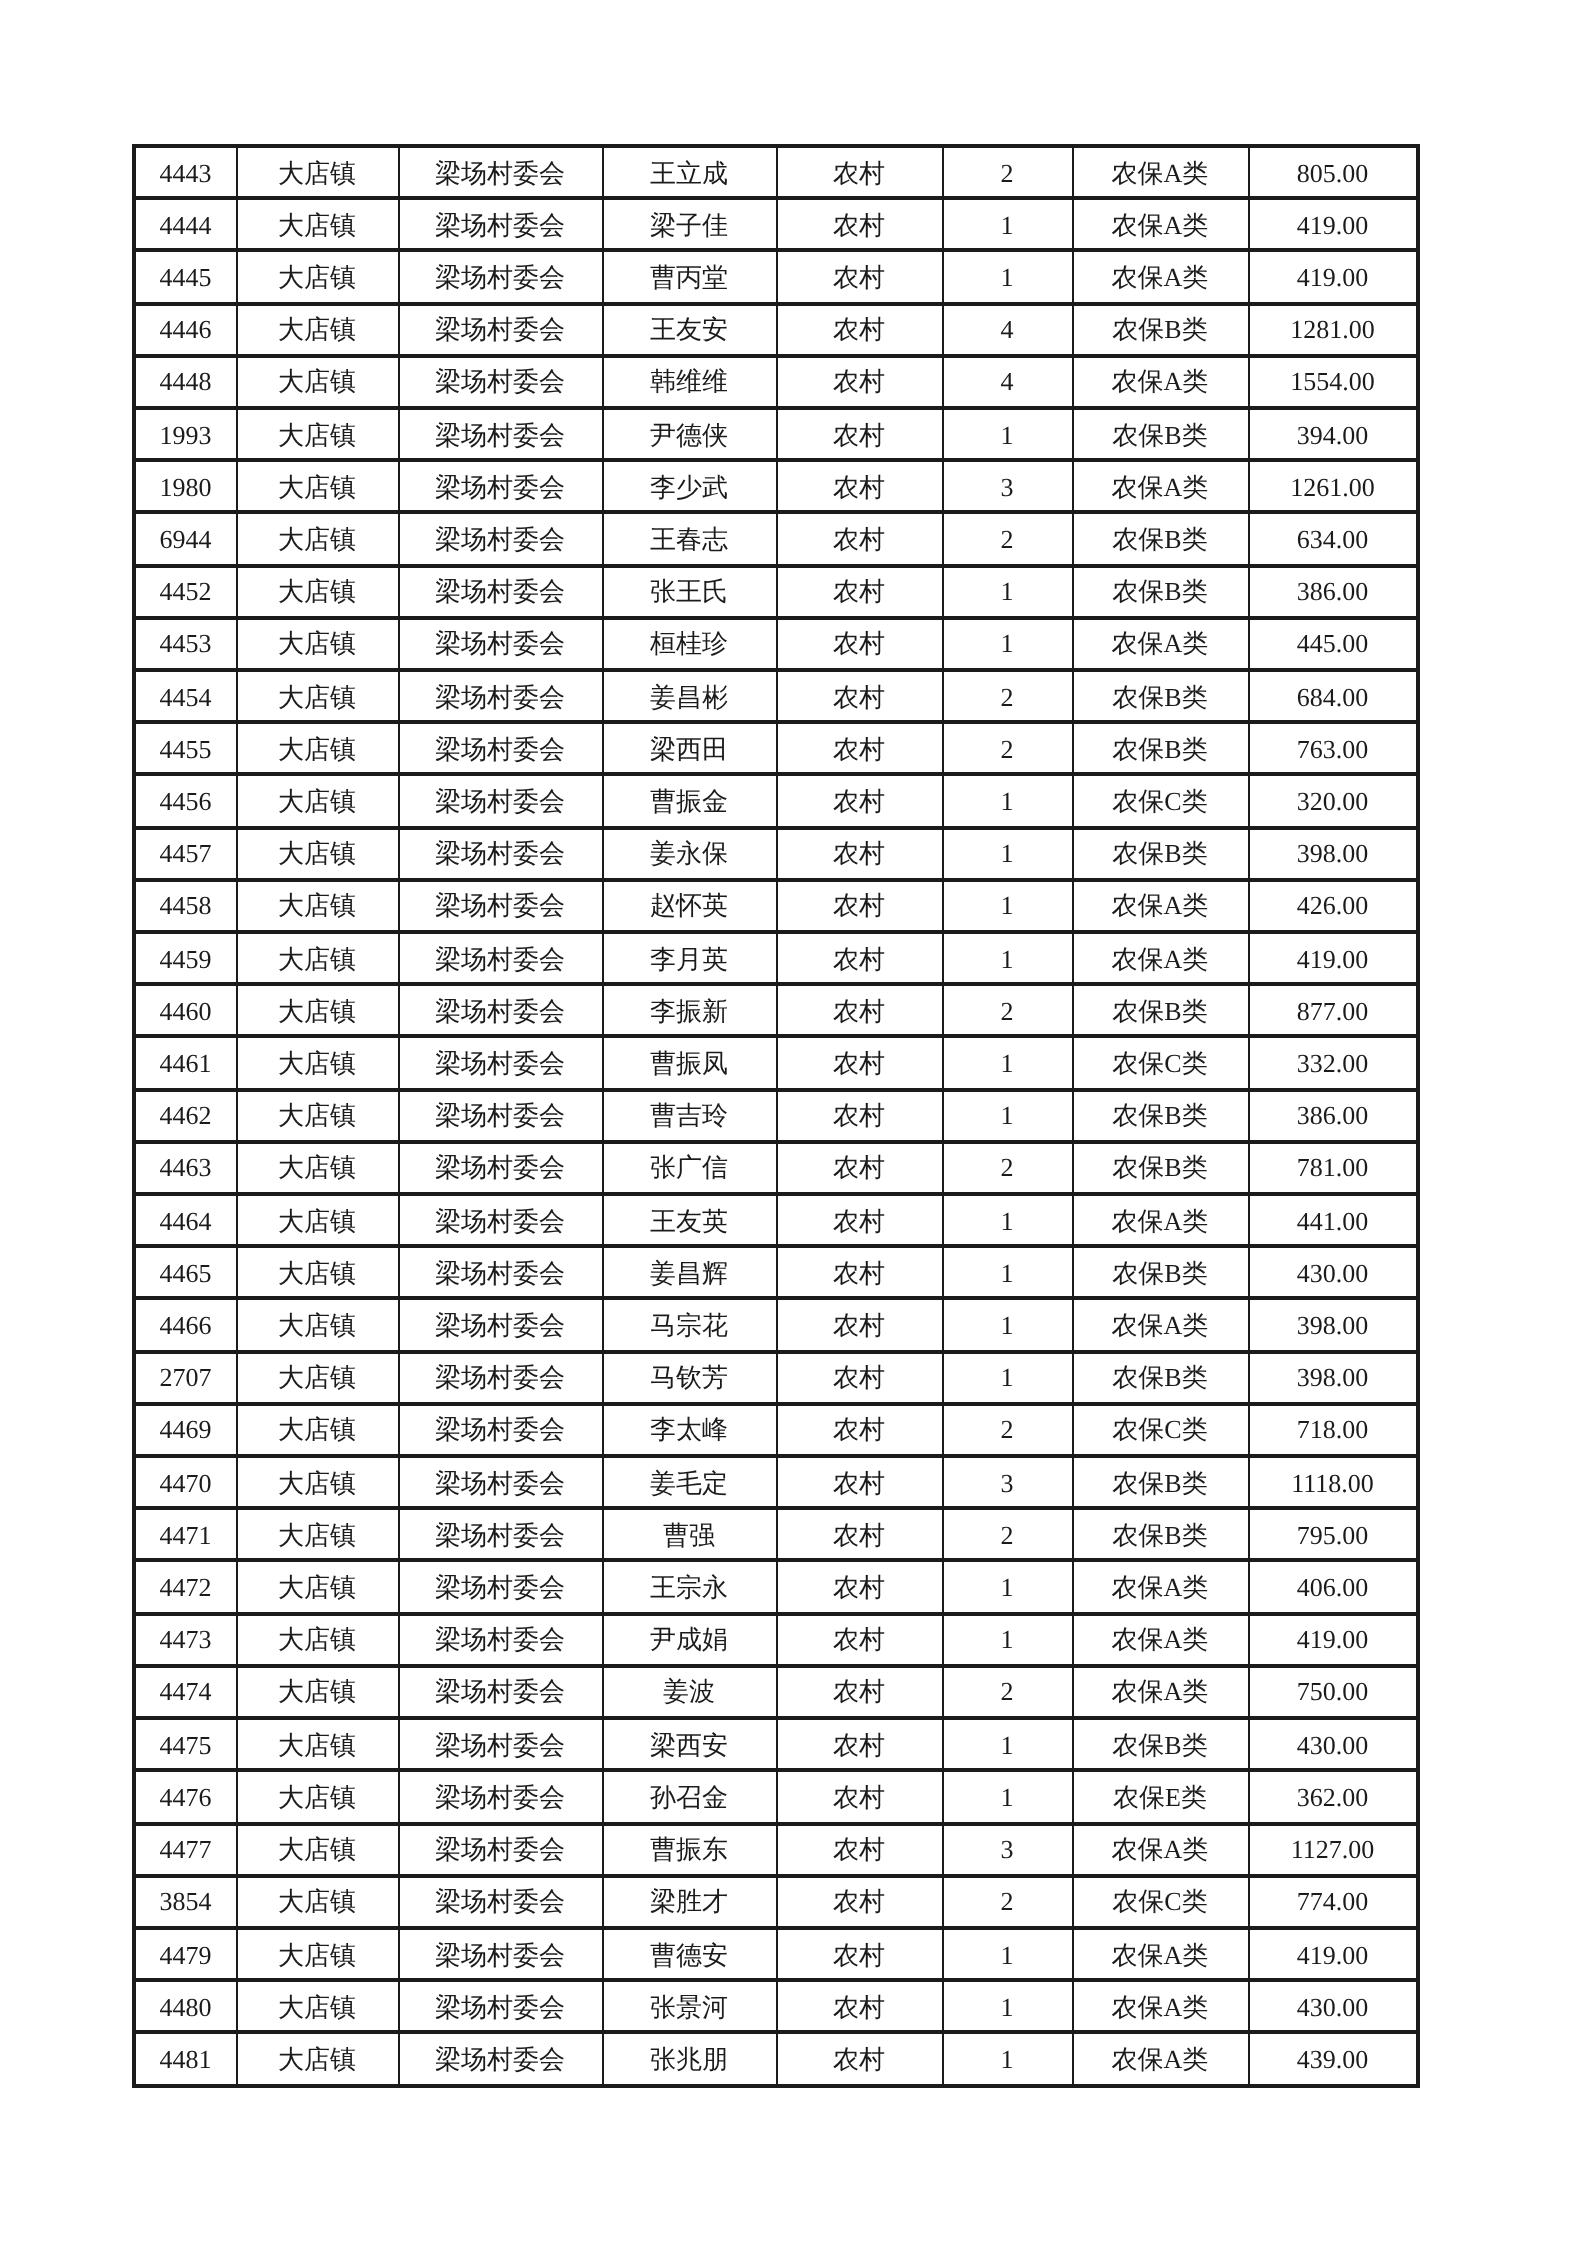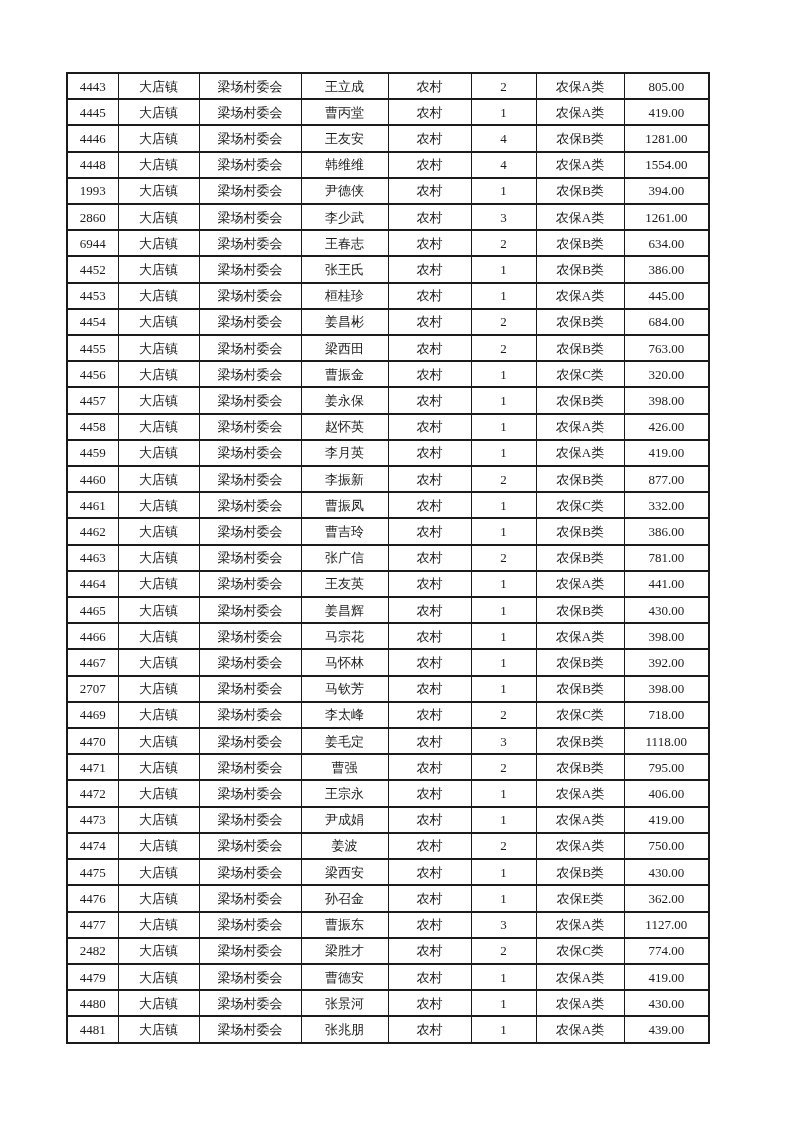--- a/index.html
+++ b/index.html
@@ -69,20 +69,30 @@
           <td>4443</td>
           <td>大店镇</td>
           <td>梁场村委会</td>
           <td>王立成</td>
           <td>农村</td>
           <td>2</td>
           <td>农保A类</td>
           <td>805.00</td>
         </tr>
         <tr>
+          <td>4444</td>
+          <td>大店镇</td>
+          <td>梁场村委会</td>
+          <td>梁子佳</td>
+          <td>农村</td>
+          <td>1</td>
+          <td>农保A类</td>
+          <td>419.00</td>
+        </tr>
+        <tr>
           <td>4445</td>
           <td>大店镇</td>
           <td>梁场村委会</td>
           <td>曹丙堂</td>
           <td>农村</td>
           <td>1</td>
           <td>农保A类</td>
           <td>419.00</td>
         </tr>
         <tr>
@@ -109,21 +119,21 @@
           <td>1993</td>
           <td>大店镇</td>
           <td>梁场村委会</td>
           <td>尹德侠</td>
           <td>农村</td>
           <td>1</td>
           <td>农保B类</td>
           <td>394.00</td>
         </tr>
         <tr>
-          <td>2860</td>
+          <td>1980</td>
           <td>大店镇</td>
           <td>梁场村委会</td>
           <td>李少武</td>
           <td>农村</td>
           <td>3</td>
           <td>农保A类</td>
           <td>1261.00</td>
         </tr>
         <tr>
           <td>6944</td>
@@ -279,30 +289,20 @@
           <td>4466</td>
           <td>大店镇</td>
           <td>梁场村委会</td>
           <td>马宗花</td>
           <td>农村</td>
           <td>1</td>
           <td>农保A类</td>
           <td>398.00</td>
         </tr>
         <tr>
-          <td>4467</td>
-          <td>大店镇</td>
-          <td>梁场村委会</td>
-          <td>马怀林</td>
-          <td>农村</td>
-          <td>1</td>
-          <td>农保B类</td>
-          <td>392.00</td>
-        </tr>
-        <tr>
           <td>2707</td>
           <td>大店镇</td>
           <td>梁场村委会</td>
           <td>马钦芳</td>
           <td>农村</td>
           <td>1</td>
           <td>农保B类</td>
           <td>398.00</td>
         </tr>
         <tr>
@@ -389,21 +389,21 @@
           <td>4477</td>
           <td>大店镇</td>
           <td>梁场村委会</td>
           <td>曹振东</td>
           <td>农村</td>
           <td>3</td>
           <td>农保A类</td>
           <td>1127.00</td>
         </tr>
         <tr>
-          <td>2482</td>
+          <td>3854</td>
           <td>大店镇</td>
           <td>梁场村委会</td>
           <td>梁胜才</td>
           <td>农村</td>
           <td>2</td>
           <td>农保C类</td>
           <td>774.00</td>
         </tr>
         <tr>
           <td>4479</td>

